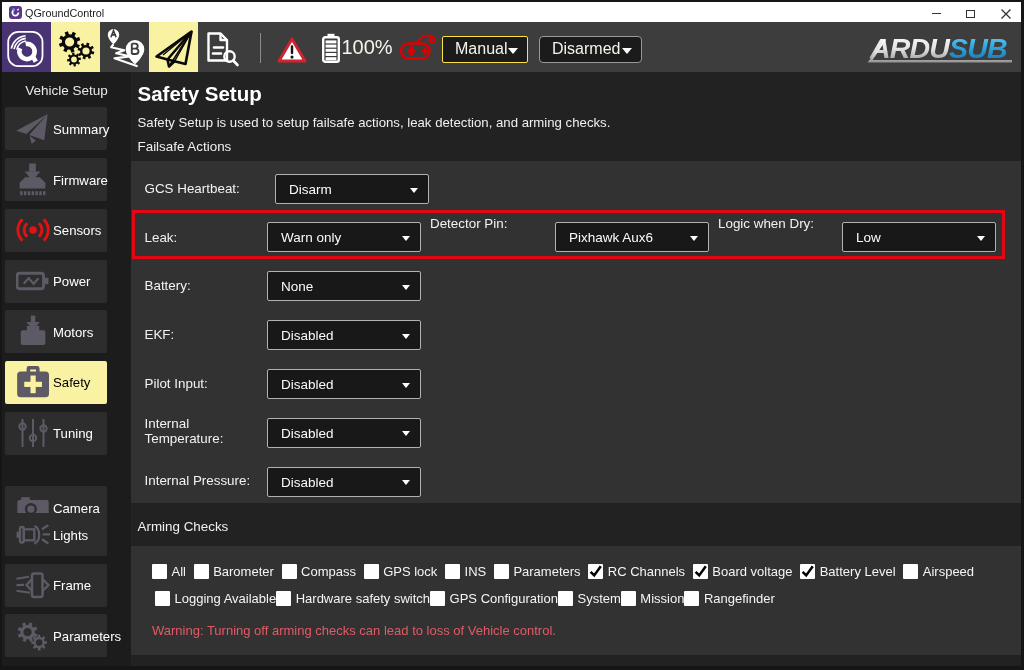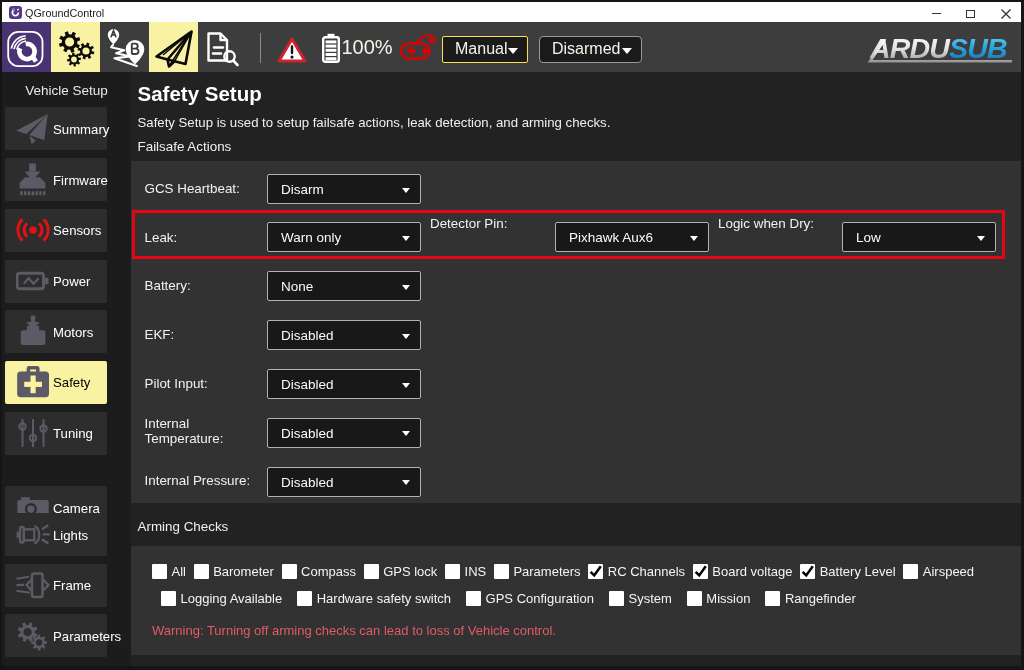--- a/index.html
+++ b/index.html
@@ -295,21 +295,21 @@
     </div>
   </div>
 
 <div class="abs" id="main">
   <div class="abs" style="left:6.5px;top:10px;font-size:20.5px;line-height:23px;font-weight:bold;color:#fff">Safety Setup</div>
   <div class="abs" style="left:6.5px;top:42.5px;font-size:13.2px;color:#f0f0f0">Safety Setup is used to setup failsafe actions, leak detection, and arming checks.</div>
   <div class="abs" style="left:6.5px;top:66.5px;font-size:13.4px;color:#f0f0f0">Failsafe Actions</div>
 
   <div class="panel" style="top:89px;height:342px">
     <div class="ddl" style="left:13.5px;top:20px">GCS Heartbeat:</div>
-    <div class="dd" style="left:136px;top:13px">
+    <div class="dd" style="left:144px;top:13px">
         <span>Disarm</span>
         <i></i>
       </div>
 
     <div class="ddl" style="left:13.5px;top:68.5px">Leak:</div>
     <div class="dd" style="left:136px;top:61px">
         <span>Warn only</span>
         <i></i>
       </div>
     <div class="ddl" style="left:299px;top:55px">Detector Pin:</div>
@@ -406,21 +406,21 @@
               <path d="M2.6,7.8 L6.2,11.4 L12.8,2.2" stroke="#000" stroke-width="2.5" fill="none"></path>
             </svg>
           </span>
           <span>Battery Level</span>
         </span>
         <span class="cbi">
           <span class="cb"></span>
           <span>Airspeed</span>
         </span>
       </div>
-    <div class="cbrow" style="left:30px;top:45px;gap:15px" id="cbrow2">
+    <div class="cbrow" style="left:24px;top:45px;gap:0" id="cbrow2">
         <span class="cbi">
           <span class="cb"></span>
           <span>Logging Available</span>
         </span>
         <span class="cbi">
           <span class="cb"></span>
           <span>Hardware safety switch</span>
         </span>
         <span class="cbi">
           <span class="cb"></span>

